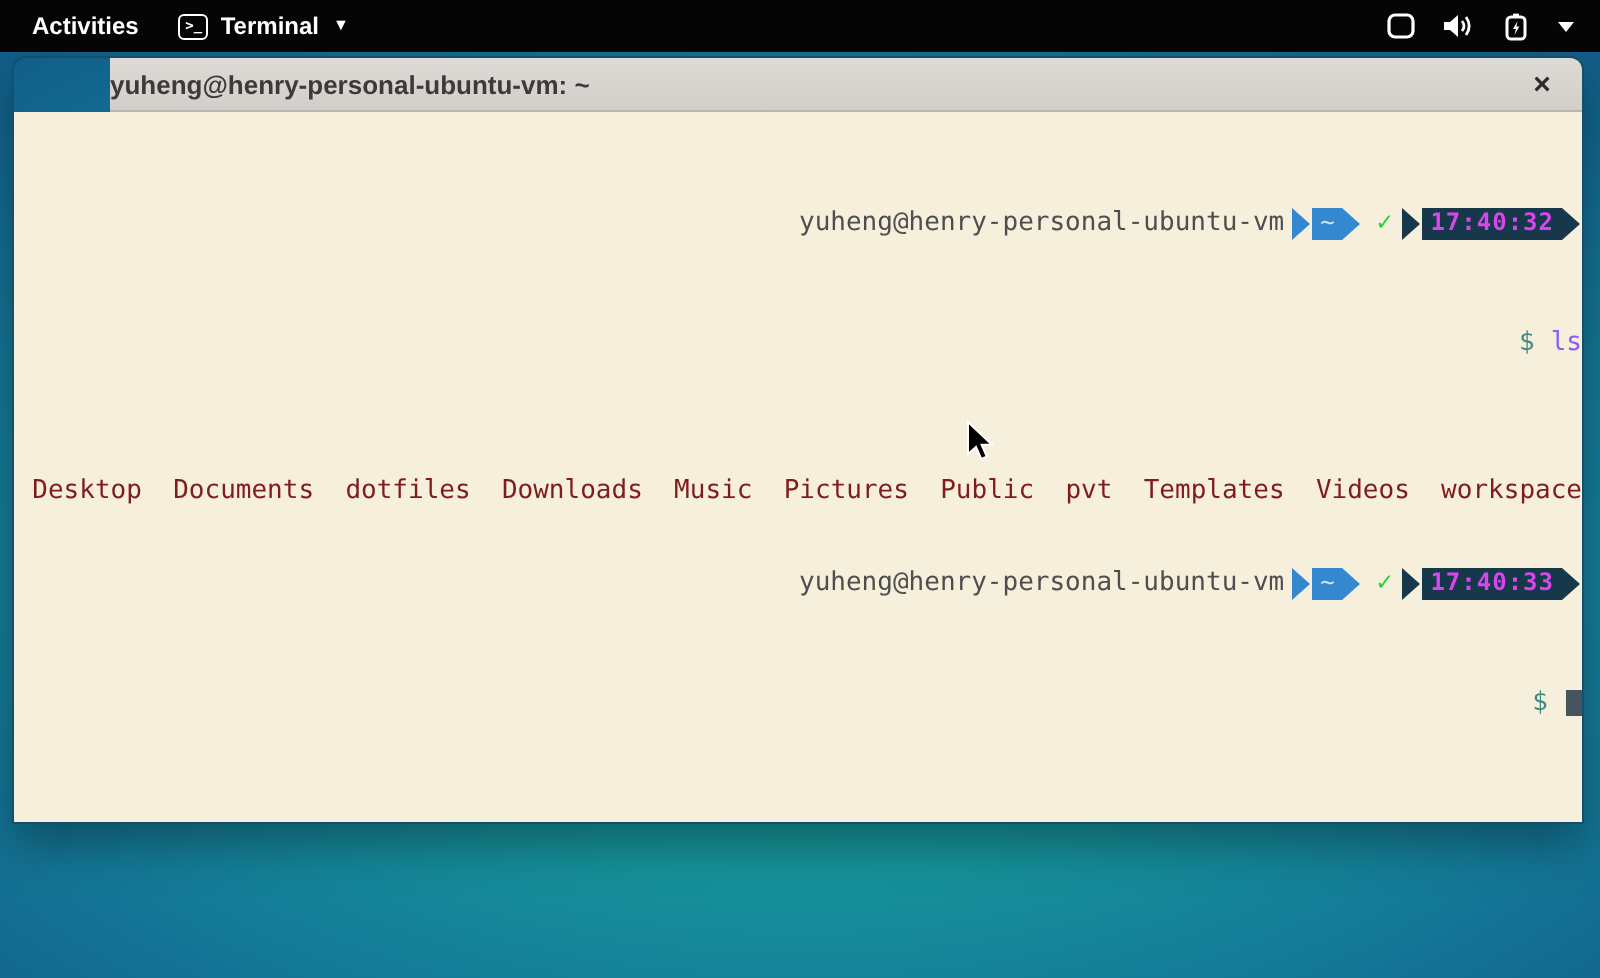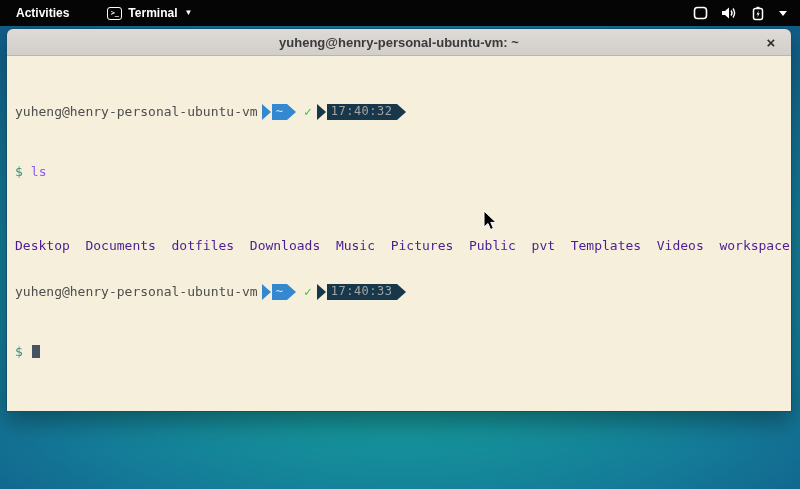--- a/index.html
+++ b/index.html
@@ -12,21 +12,21 @@
     background: radial-gradient(ellipse 75% 70% at 50% 58%,
       #18ab9d 0%, #169b9b 35%, #147a98 70%, #115e8a 100%);
   }
 
   
   .topbar {
     position:absolute; top:0; left:0; width:800px; height:26px;
     background:#050505; color:#fff; display:flex; align-items:center;
     font-size:12px; font-weight:bold; z-index:30;
   }
-  .tb-left { display:flex; align-items:center; gap:32px; padding-left:10px; }
+  .tb-left { display:flex; align-items:center; gap:14px; padding-left:10px; }
   .tb-activities { padding:2px 6px; cursor:pointer; }
   .tb-app { display:flex; align-items:center; gap:6px; cursor:pointer; }
   .term-app-icon {
     width:15px; height:13px; border:1.4px solid #fff; border-radius:3px;
     display:flex; align-items:center; justify-content:center;
     font-size:7px; font-weight:bold; letter-spacing:0; color:#fff;
     font-family:"DejaVu Sans Mono", monospace;
   }
   .tb-chevron { font-size:8px; line-height:1; margin-left:1px; }
   .tb-clock {
@@ -42,50 +42,51 @@
     position:absolute; left:6px; top:28px; width:786px; height:384px;
     border:1px solid #14506e; border-radius:7px 7px 0 0;
     box-shadow:0 10px 24px rgba(0,0,0,.35);
     overflow:hidden; z-index:10;
     display:flex; flex-direction:column;
   }
   .titlebar {
     height:27px; flex:0 0 27px;
     background:linear-gradient(#dedad6, #d2cec9);
     border-bottom:1px solid #b9b5b0;
-    display:flex; align-items:center; justify-content:center;
+    display:flex; align-items:center; justify-content:flex-start;
     position:relative;
+    margin-left:48px;
   }
   .titlebar .title { font-size:13px; font-weight:bold; color:#3b3b3b; }
   .close-btn {
     position:absolute; right:11px; top:50%; transform:translateY(-50%);
     width:18px; height:18px; display:flex; align-items:center; justify-content:center;
     color:#2d2d2d; font-size:15px; font-weight:bold; cursor:pointer; line-height:1;
   }
 
   .term {
     flex:1; background:#f5efdb; padding:3px 0 0 8px;
     font-family:"DejaVu Sans Mono", monospace; font-size:13px; color:#4e4e4e;
     line-height:15px; white-space:pre;
   }
-  .term-line { height:15px; display:flex; align-items:center; }
+  .term-line { height:15px; display:flex; align-items:center;justify-content:flex-end; }
 
   
   .pl { display:inline-flex; align-items:center; height:16px; margin-left:4px; }
   .tri { width:0; height:0; border-top:8px solid transparent; border-bottom:8px solid transparent; }
   .tri.blue { border-left:9px solid #3488d0; margin-right:1px; }
   .tri.dark { border-left:9px solid #17384a; margin-right:1px; }
   .seg { height:16px; display:flex; align-items:center; padding:0 4px; font-size:12px; }
   .seg.blue { background:#3488d0; color:#cfe5f7; }
-  .seg.dark { background:#17384a; color:#a3a3a3; letter-spacing:.5px; }
+  .seg.dark { background:#17384a; color:#d946ef; letter-spacing:.5px;font-weight:bold; }
   .check { color:#2fd034; font-weight:bold; margin:0 5px 0 7px; font-size:13px; }
 
   .dollar  { color:#3f8d7e; }
   .cmd     { color:#8b5cf6; margin-left:8px; }
-  .listing { color:#4c1d95;margin-top:28px; }
+  .listing { color:#7f1d1d;margin-top:28px; }
   .cursor-block {
     display:inline-block; width:8px; height:13px; background:#45545e; margin-left:9px;
   }
 
   
   .mouse { position:absolute; left:483px; top:210px; z-index:40; pointer-events:none; }
 </style>
 </head>
 <body>
 

